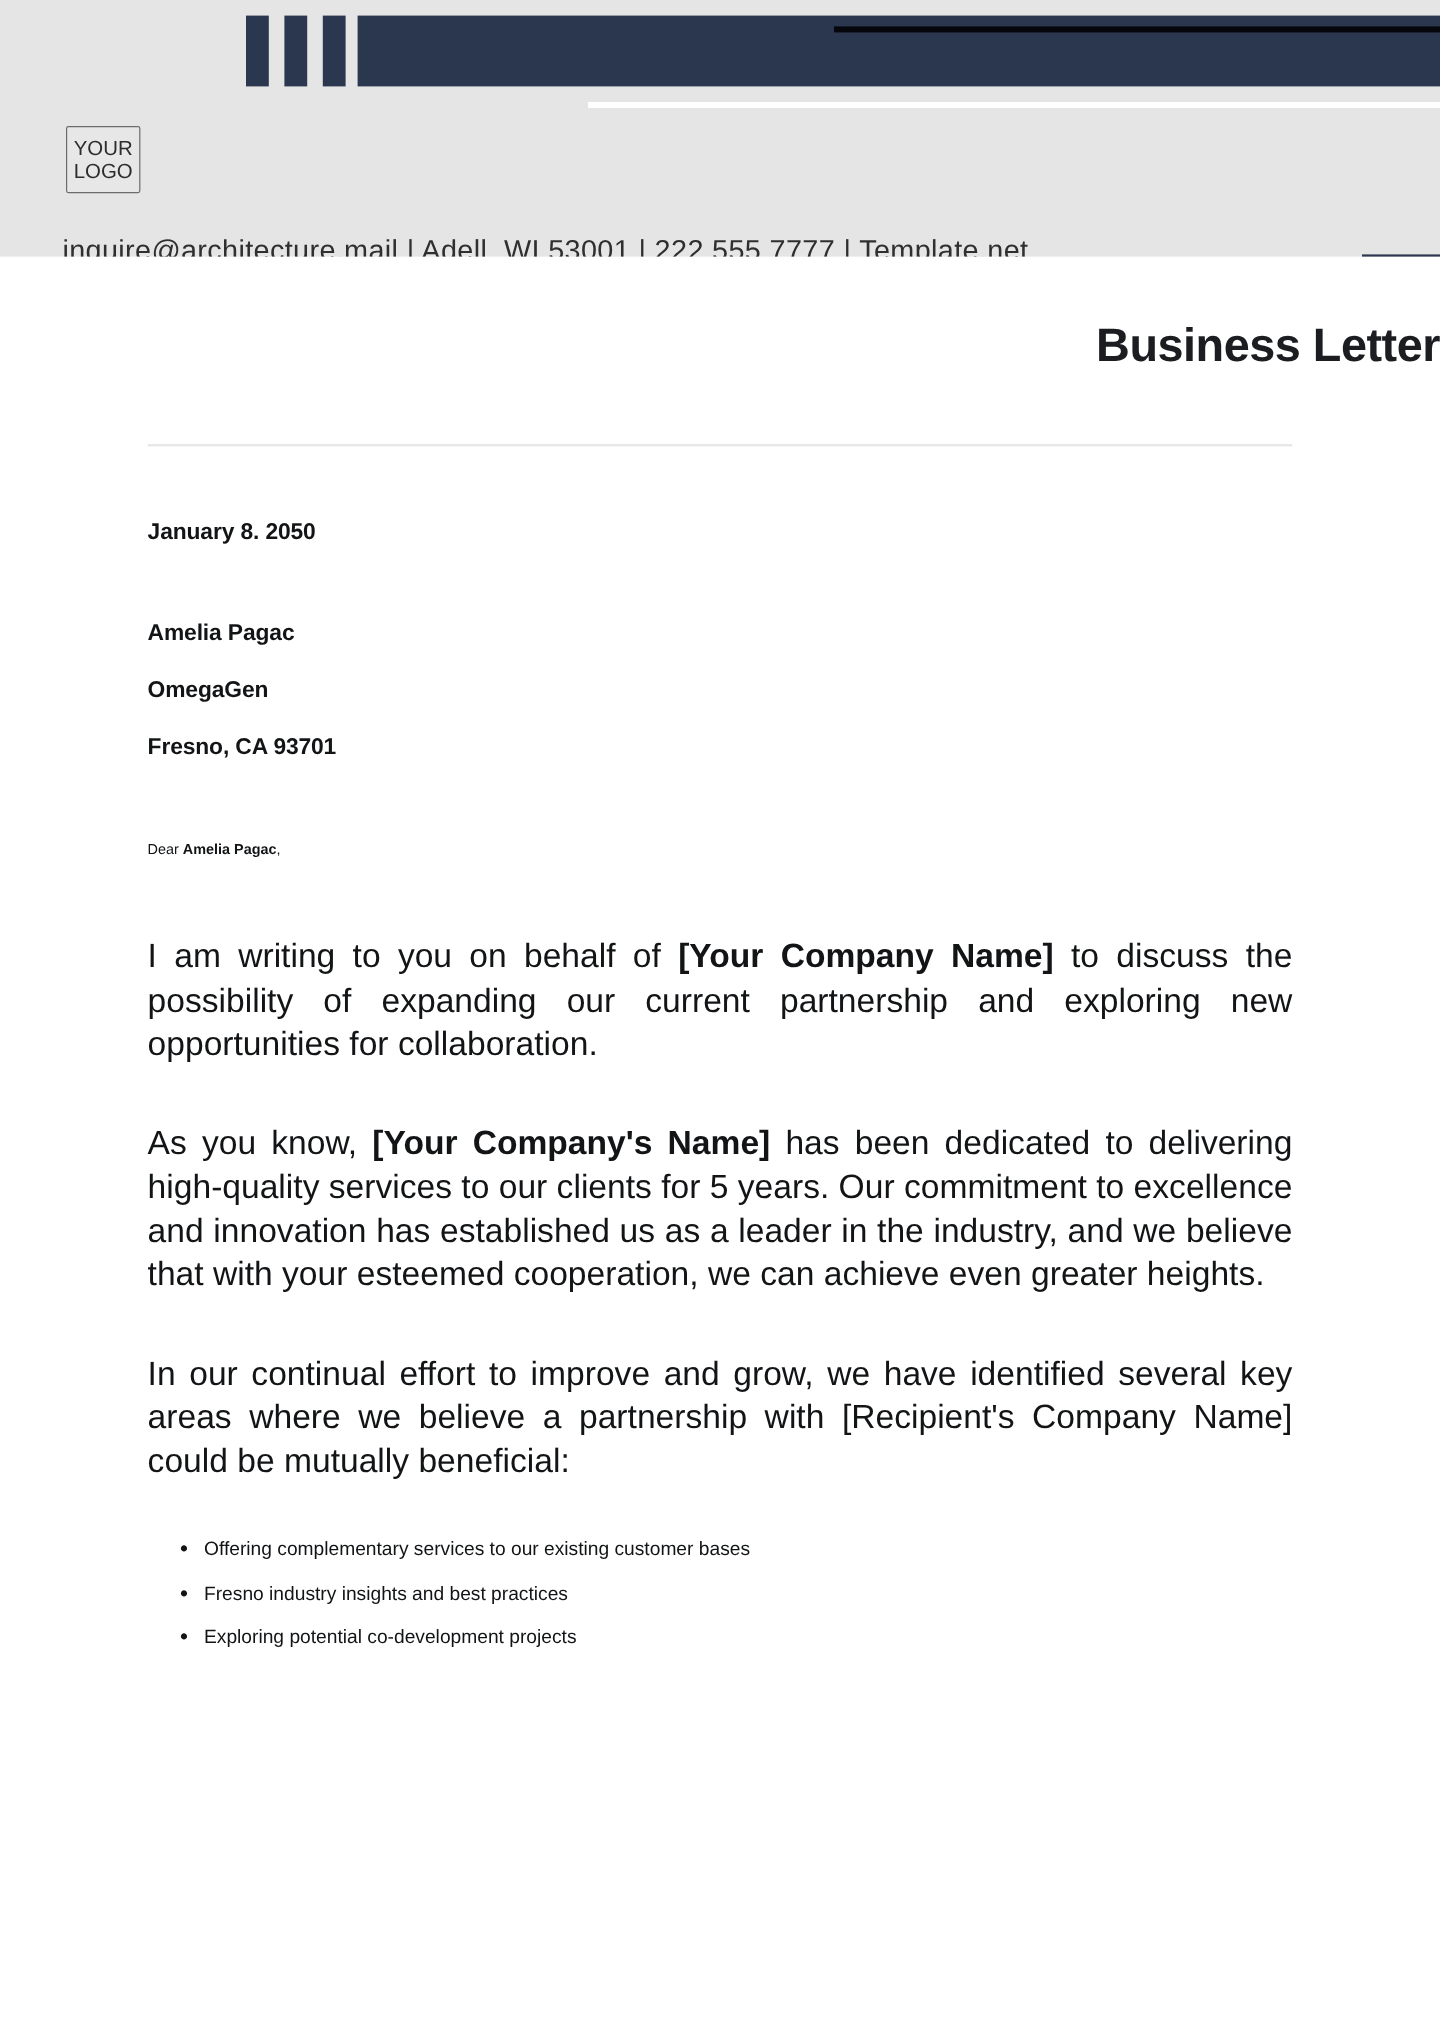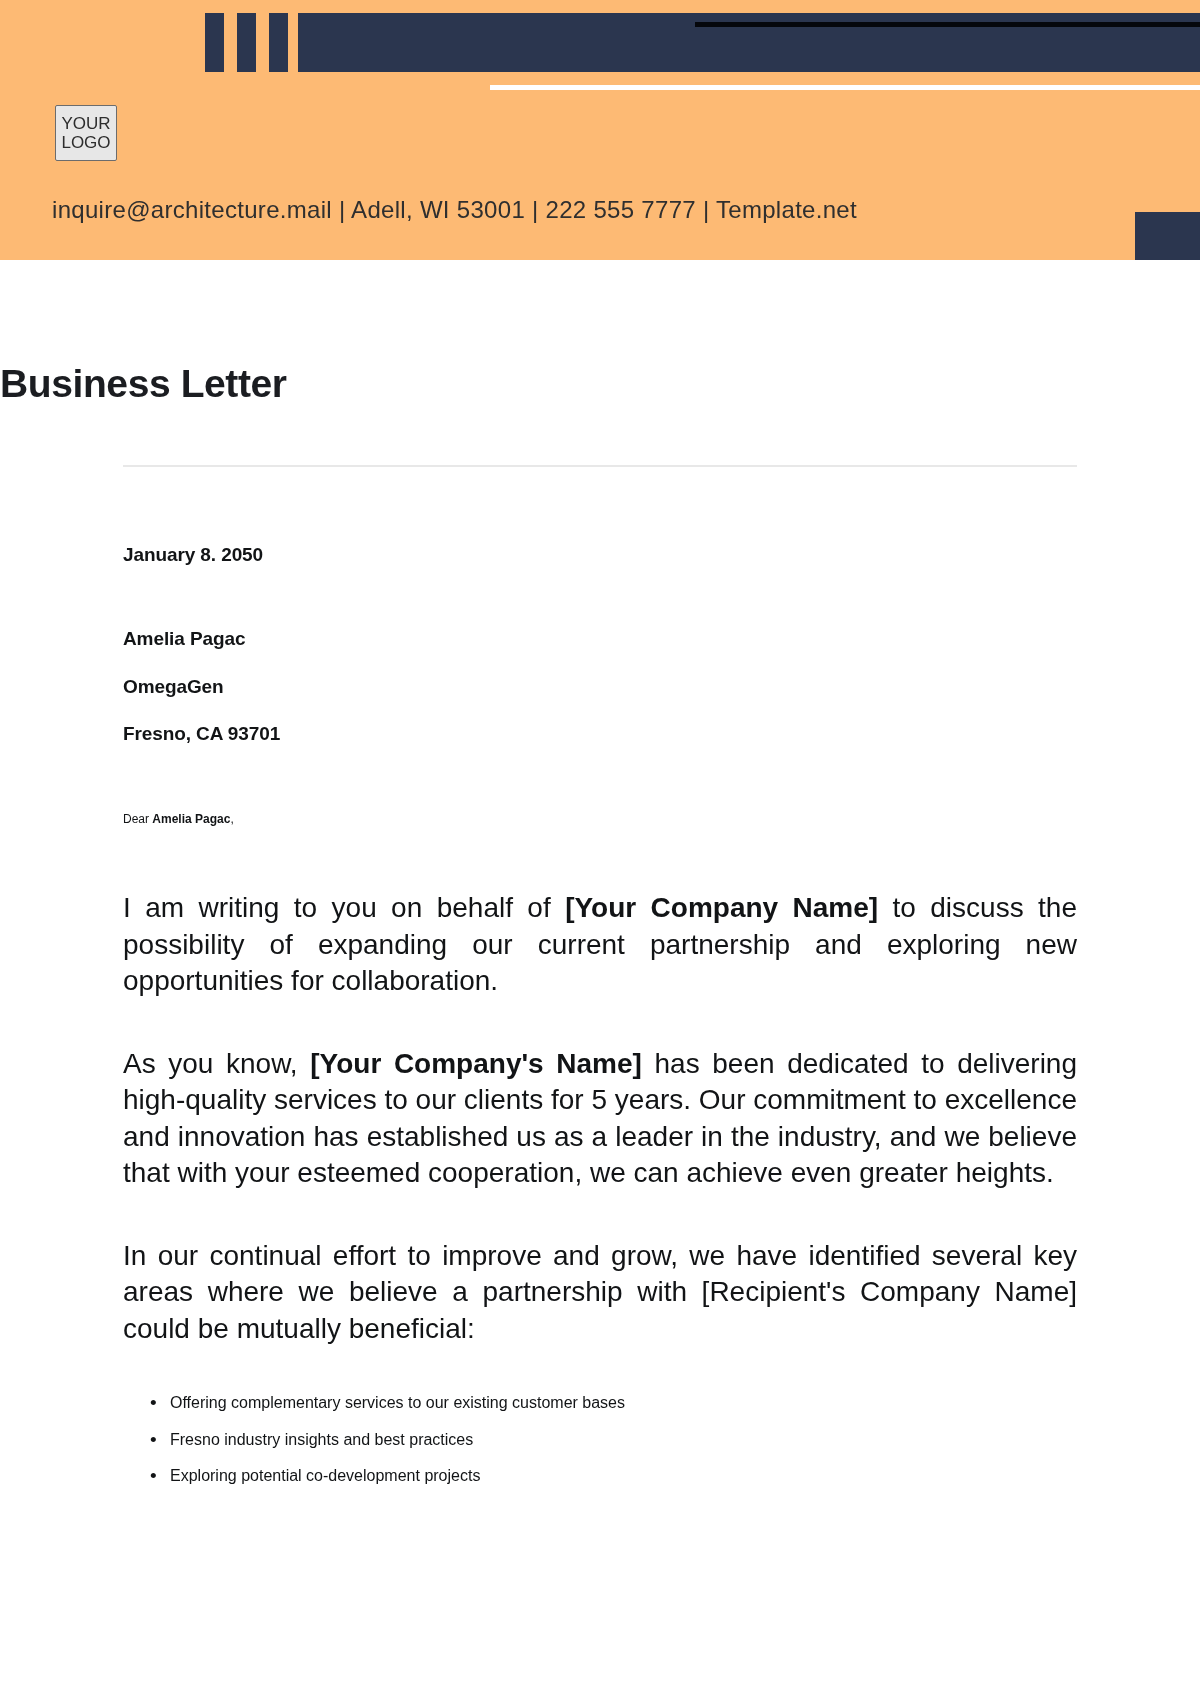--- a/index.html
+++ b/index.html
@@ -12,22 +12,22 @@
     background: #ffffff;
     font-family: "Liberation Sans", sans-serif;
     overflow: hidden;
     position: relative;
   }
 
   
   .header {
     position: relative;
     width: 1200px;
-    height: 260px;
-    background: #fdba74;
+    height: 214px;
+    background: #e5e5e5;
     overflow: hidden;
   }
 
   .bar-group {
     position: absolute;
     left: 205px;
     top: 13px;
     display: flex;
     gap: 13px;
   }
@@ -119,38 +119,38 @@
   
   .sheet {
     position: relative;
     width: 1200px;
     padding: 0;
     background: #ffffff;
   }
 
   .letter-title {
     margin: 0;
-    padding-top: 102px;
-    text-align: left;
+    padding-top: 53px;
+    text-align: right;
     font-family: "Liberation Sans", sans-serif;
     font-size: 39px;
     font-weight: 700;
     letter-spacing: -0.4px;
     color: #1b1d21;
   }
 
   .title-divider {
     margin: 59px 123px 0 123px;
     height: 2px;
     background: #e8e8e8;
   }
 
   .content {
     margin: 0 123px 0 123px;
-    padding-top: 76px;
+    padding-top: 60px;
   }
 
   .meta-line {
     font-family: "Liberation Sans", sans-serif;
     font-size: 19px;
     font-weight: 700;
     color: #121416;
     letter-spacing: -0.1px;
     line-height: 24px;
   }

